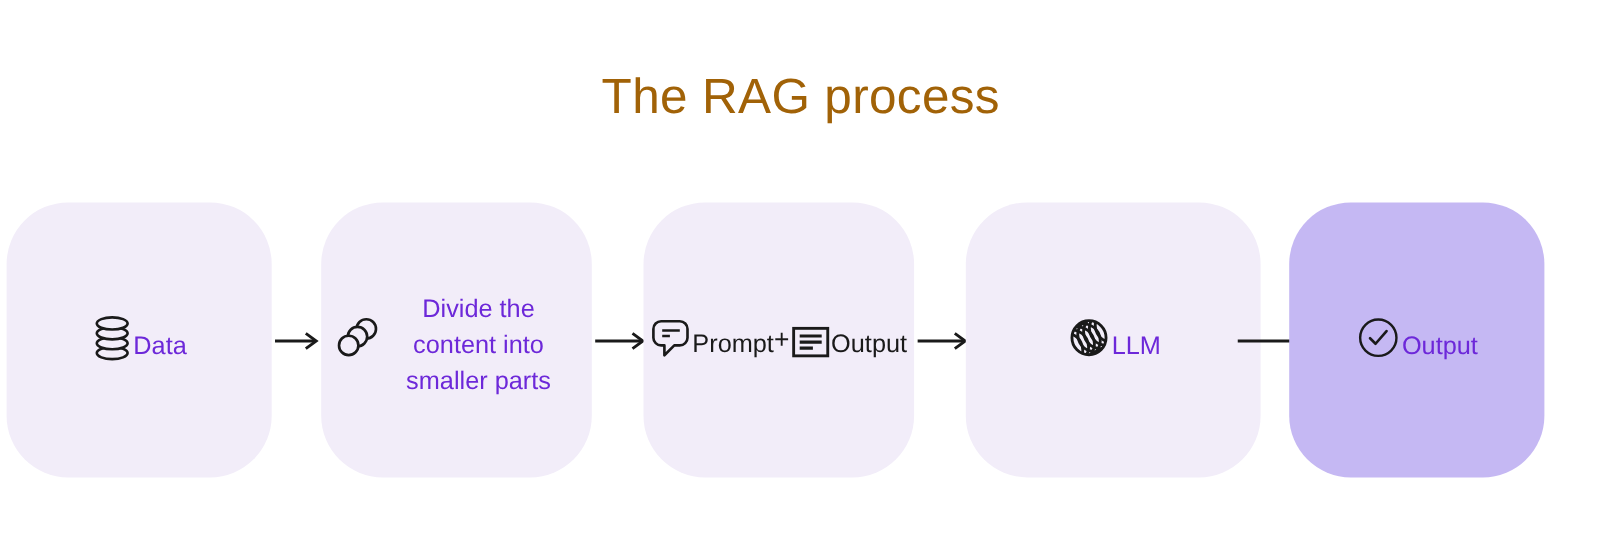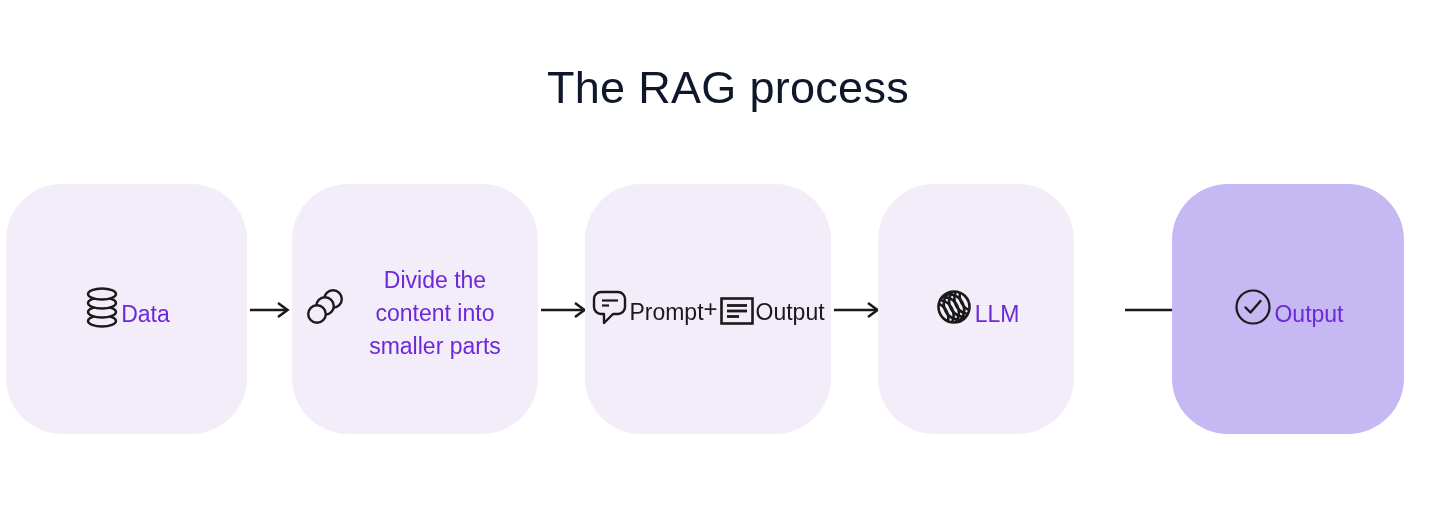--- a/index.html
+++ b/index.html
@@ -17,40 +17,40 @@
     overflow: hidden;
   }
   .title {
     position: absolute;
     top: 62px;
     left: 0;
     width: 100%;
     text-align: center;
     font-size: 45px;
     font-weight: 500;
-    color: #0f172a;
+    color: #a16207;
     letter-spacing: 0.3px;
   }
   .card {
     position: absolute;
     top: 184px;
     height: 250px;
     border-radius: 56px;
     background: #F2EDF9;
     display: flex;
     flex-direction: row;
     align-items: center;
     justify-content: center;
     box-sizing: border-box;
   }
   .card.highlight { background: #C5B8F3; }
   .card-data    { left: 6px;    width: 241px; }
   .card-chunk   { left: 292px;  width: 246px; }
   .card-prompt  { left: 585px;  width: 246px; }
-  .card-llm     { left: 878px;  width: 196px; align-items: center; }
+  .card-llm     { left: 878px;  width: 268px; align-items: center; }
   .card-output  { left: 1172px; width: 232px; }
 
   .card-label {
     font-size: 23px;
     line-height: 33px;
     text-align: center;
     margin-top: 10px;
     color: #6d28d9;
   }
   .card-chunk .card-label { max-width: 180px; margin-top: 8px; }

